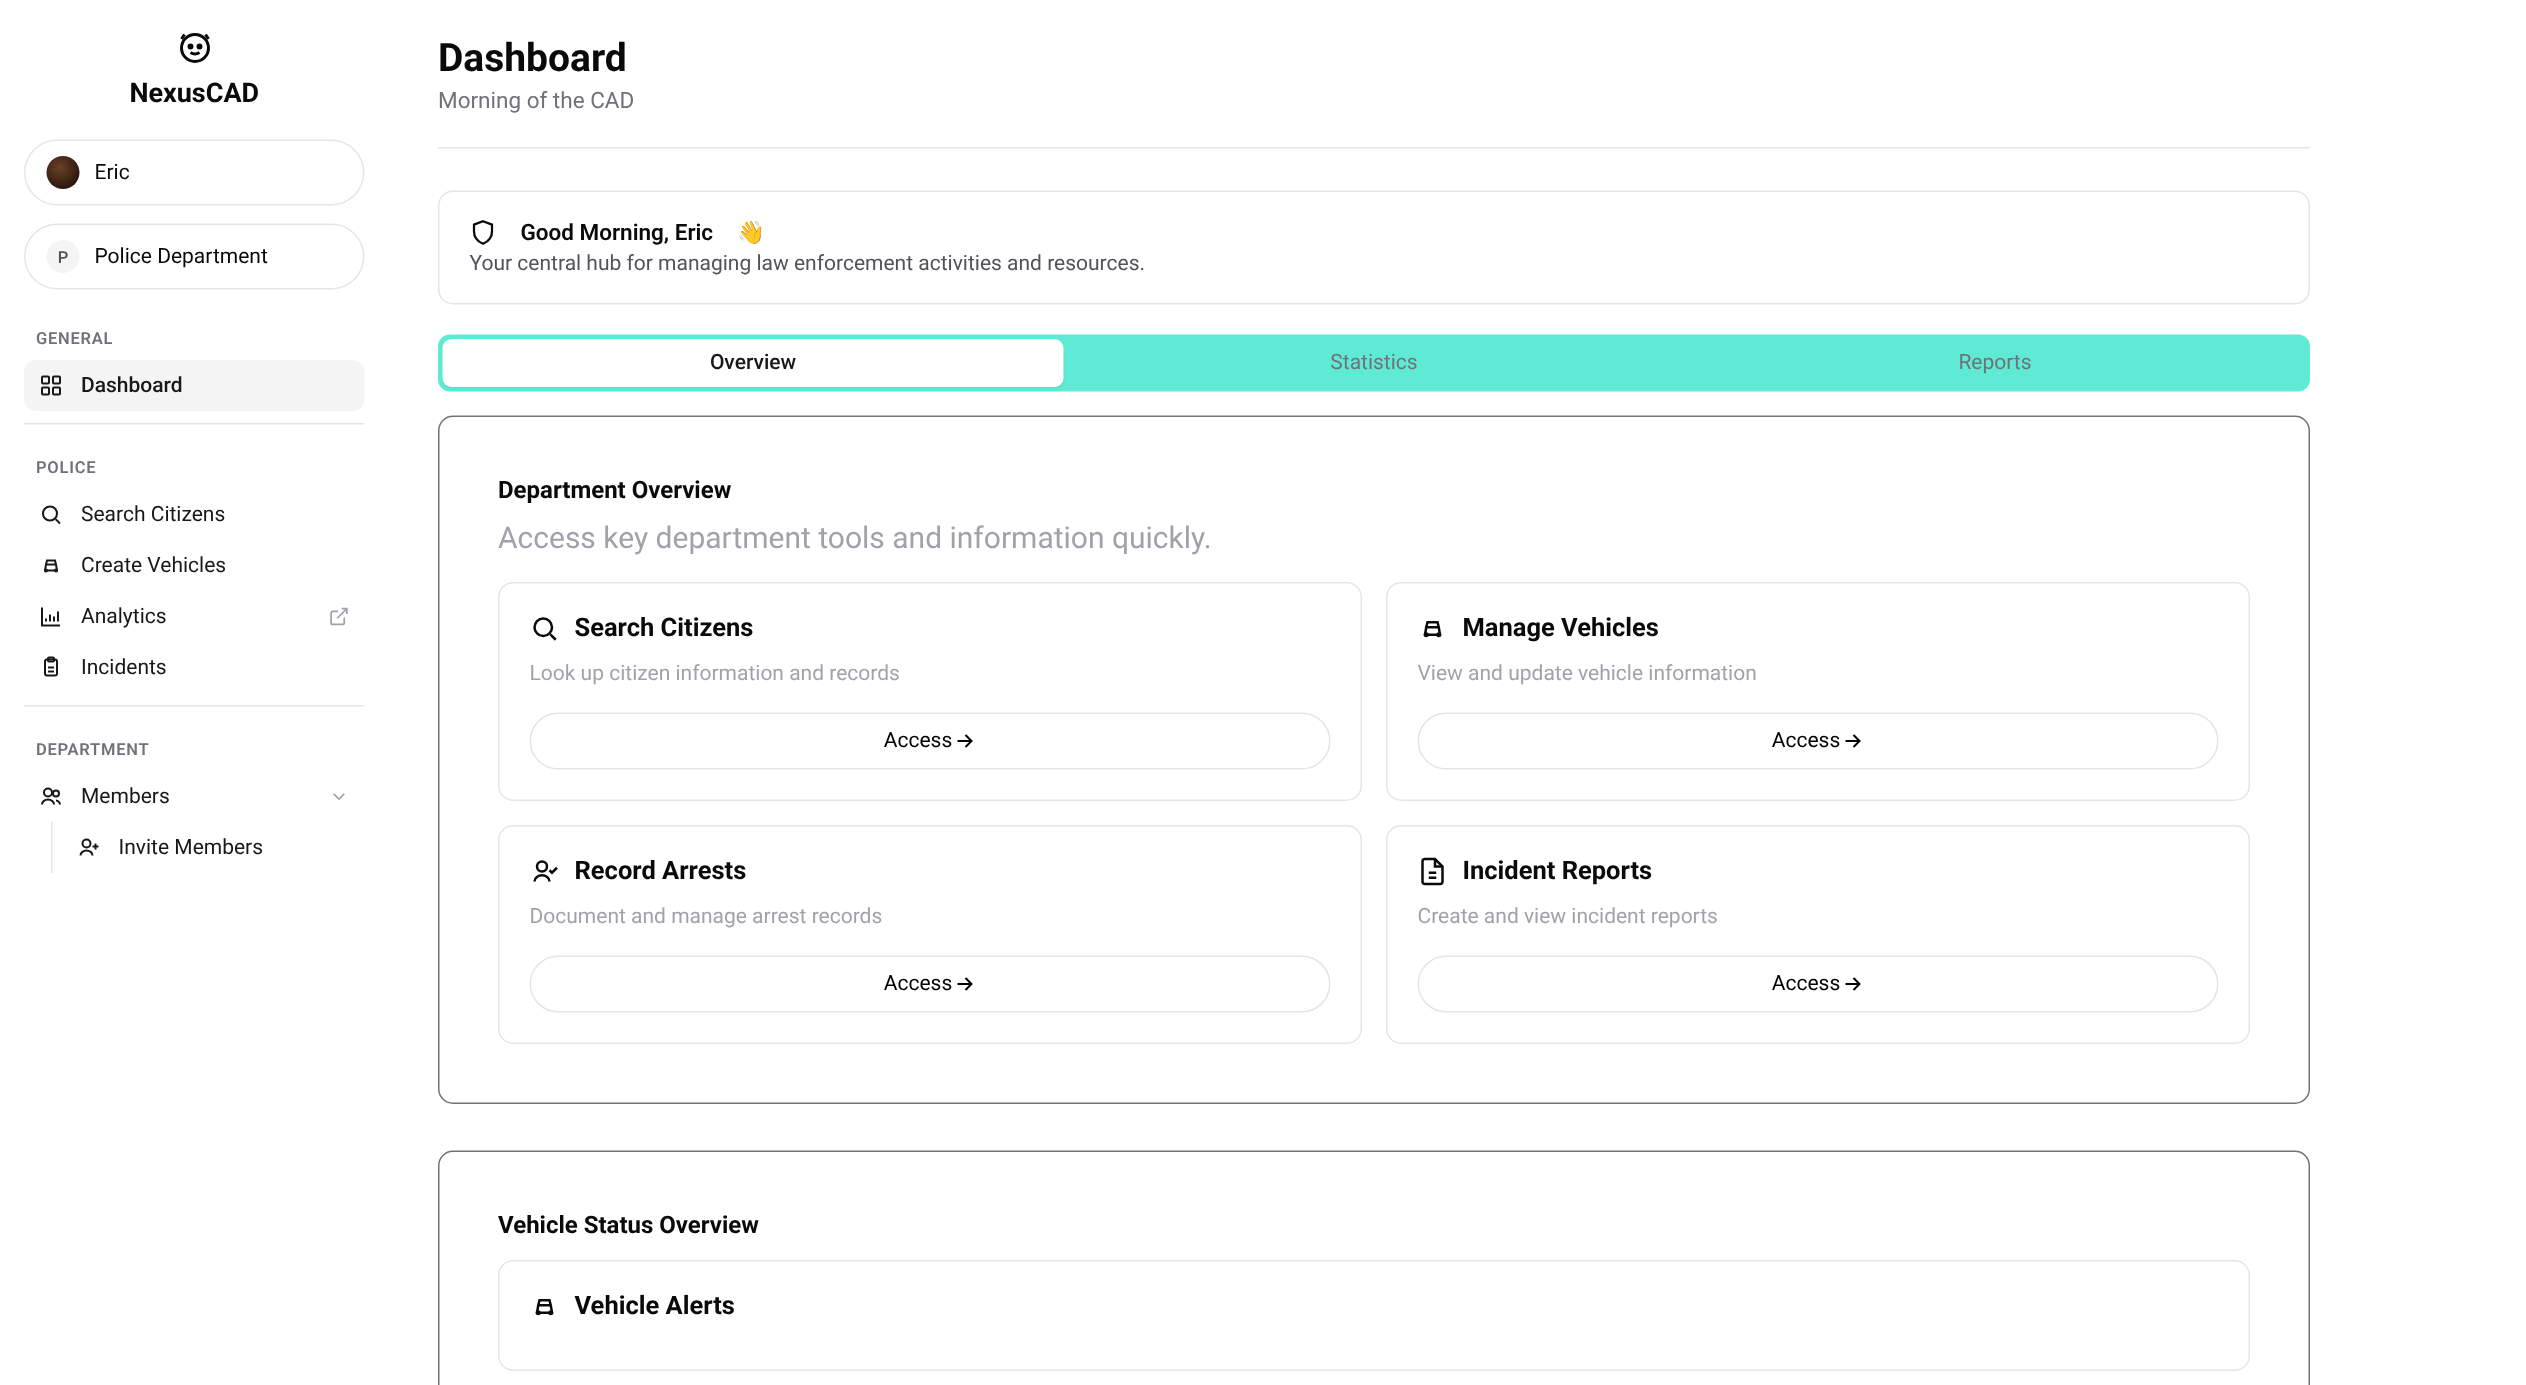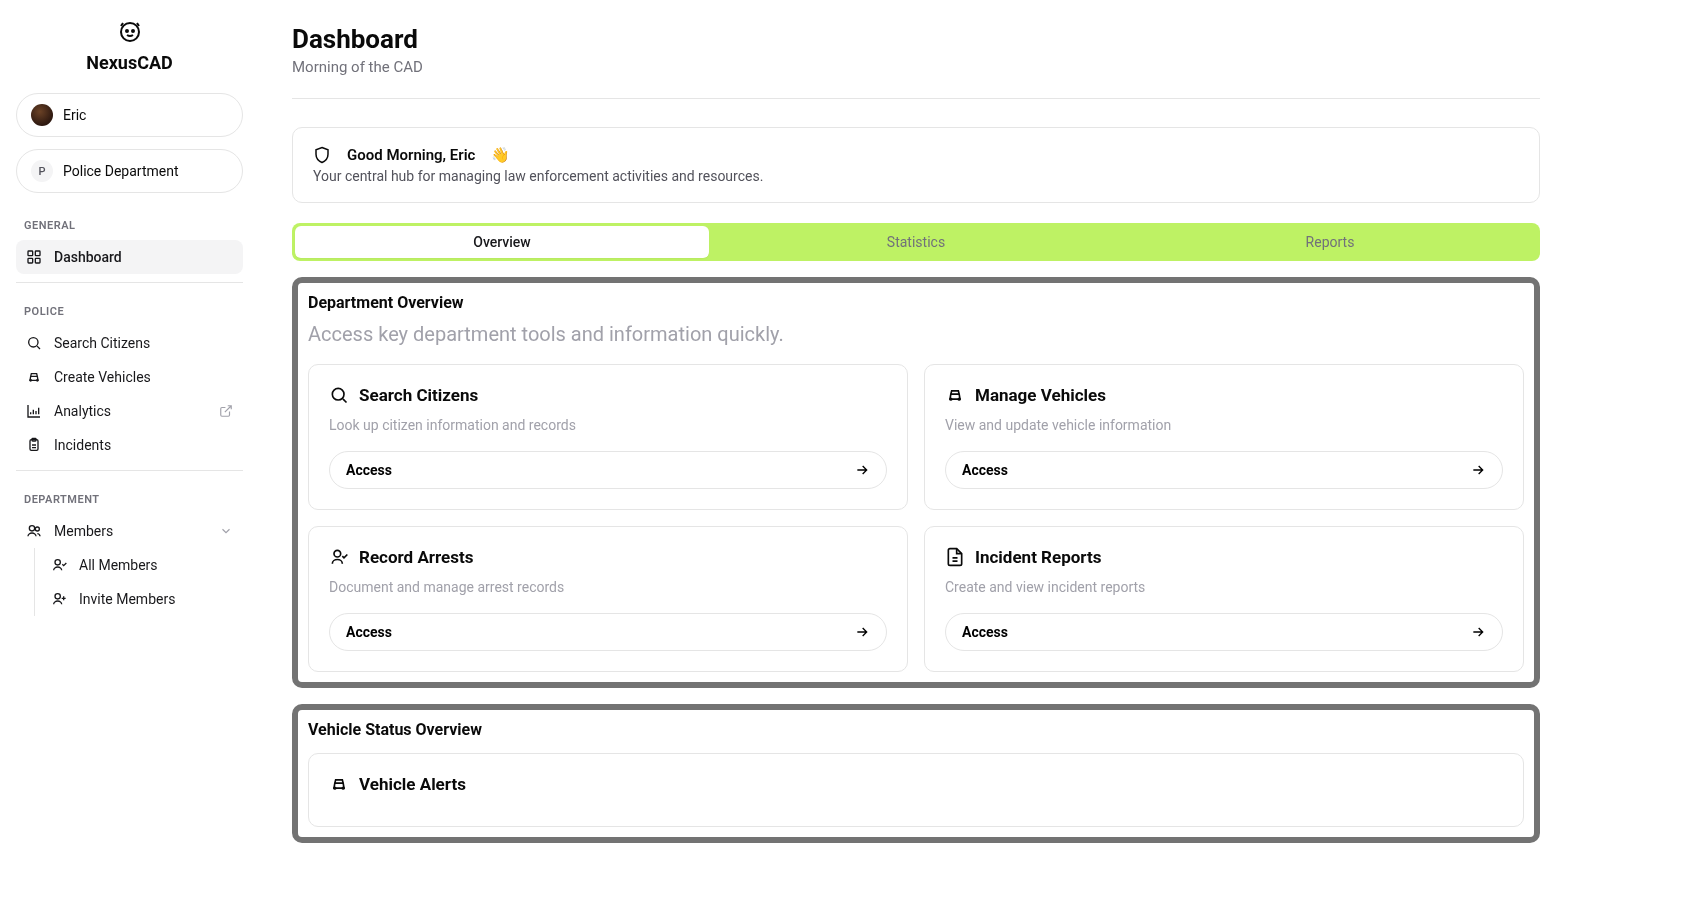--- a/index.html
+++ b/index.html
@@ -149,45 +149,45 @@
     .greeting-title .icon {
       width: 18px;
       height: 18px;
     }
     .greeting-sub {
       font-size: 14px;
       color: #52525b;
     }
     .tabs {
       display: flex;
-      background: #bef264;
+      background: #5eead4;
       border-radius: 8px;
       padding: 3px;
       margin-bottom: 16px;
     }
     .tab {
       flex: 1;
       text-align: center;
       padding: 8px 0;
       border-radius: 6px;
       cursor: pointer;
       font-size: 14px;
       color: #71717a;
     }
     .tab.active {
       background: #ffffff;
       color: #18181b;
       font-weight: 500;
       box-shadow: 0 1px 2px rgba(0,0,0,0.04);
     }
     .panel {
-      border: 6px solid #737373;
+      border: 1px solid #737373;
       border-radius: 10px;
-      padding: 10px;
-      margin-bottom: 16px;
+      padding: 39px;
+      margin-bottom: 31px;
     }
     .panel-title {
       font-size: 16px;
       font-weight: 700;
       margin-bottom: 10px;
     }
     .panel-sub {
       font-size: 20px;
       color: #a1a1aa;
       margin-bottom: 18px;
@@ -215,30 +215,30 @@
       height: 20px;
     }
     .card-desc {
       font-size: 14px;
       color: #a1a1aa;
       margin-bottom: 18px;
     }
     .access-btn {
       display: flex;
       align-items: center;
-      justify-content: space-between;
+      justify-content: center;
       width: 100%;
       padding: 10px 16px;
       border: 1px solid #e5e5e5;
       border-radius: 999px;
       background: #ffffff;
       cursor: pointer;
       font-size: 14px;
       font-family: inherit;
-      font-weight: 700;
+      font-weight: 400;
     }
     .access-btn .icon {
       width: 16px;
       height: 16px;
     }
     .wave {
       display: inline-block;
     }
     svg { display: block; }
   </style>
@@ -350,30 +350,20 @@
       </span>
       <span>Members</span>
       <span class="chevron">
         <svg width="14" height="14" viewBox="0 0 24 24" fill="none" stroke="currentColor" stroke-width="2">
           <path d="M6 9l6 6 6-6"></path>
         </svg>
       </span>
     </div>
 
     <div class="sub-nav">
-      <div class="nav-item">
-        <span class="icon">
-          <svg viewBox="0 0 24 24" fill="none" stroke="currentColor" stroke-width="2">
-            <circle cx="10" cy="8" r="4"></circle>
-              <path d="M4 20c0-3 3-5 6-5s6 2 6 5"></path>
-            <path d="M17 11l2 2 4-4"></path>
-          </svg>
-        </span>
-        <span>All Members</span>
-      </div>
       <div class="nav-item">
         <span class="icon">
           <svg viewBox="0 0 24 24" fill="none" stroke="currentColor" stroke-width="2">
             <circle cx="10" cy="8" r="4"></circle>
               <path d="M4 20c0-3 3-5 6-5s6 2 6 5"></path>
             <path d="M19 8v6M16 11h6"></path>
           </svg>
         </span>
         <span>Invite Members</span>
       </div>

